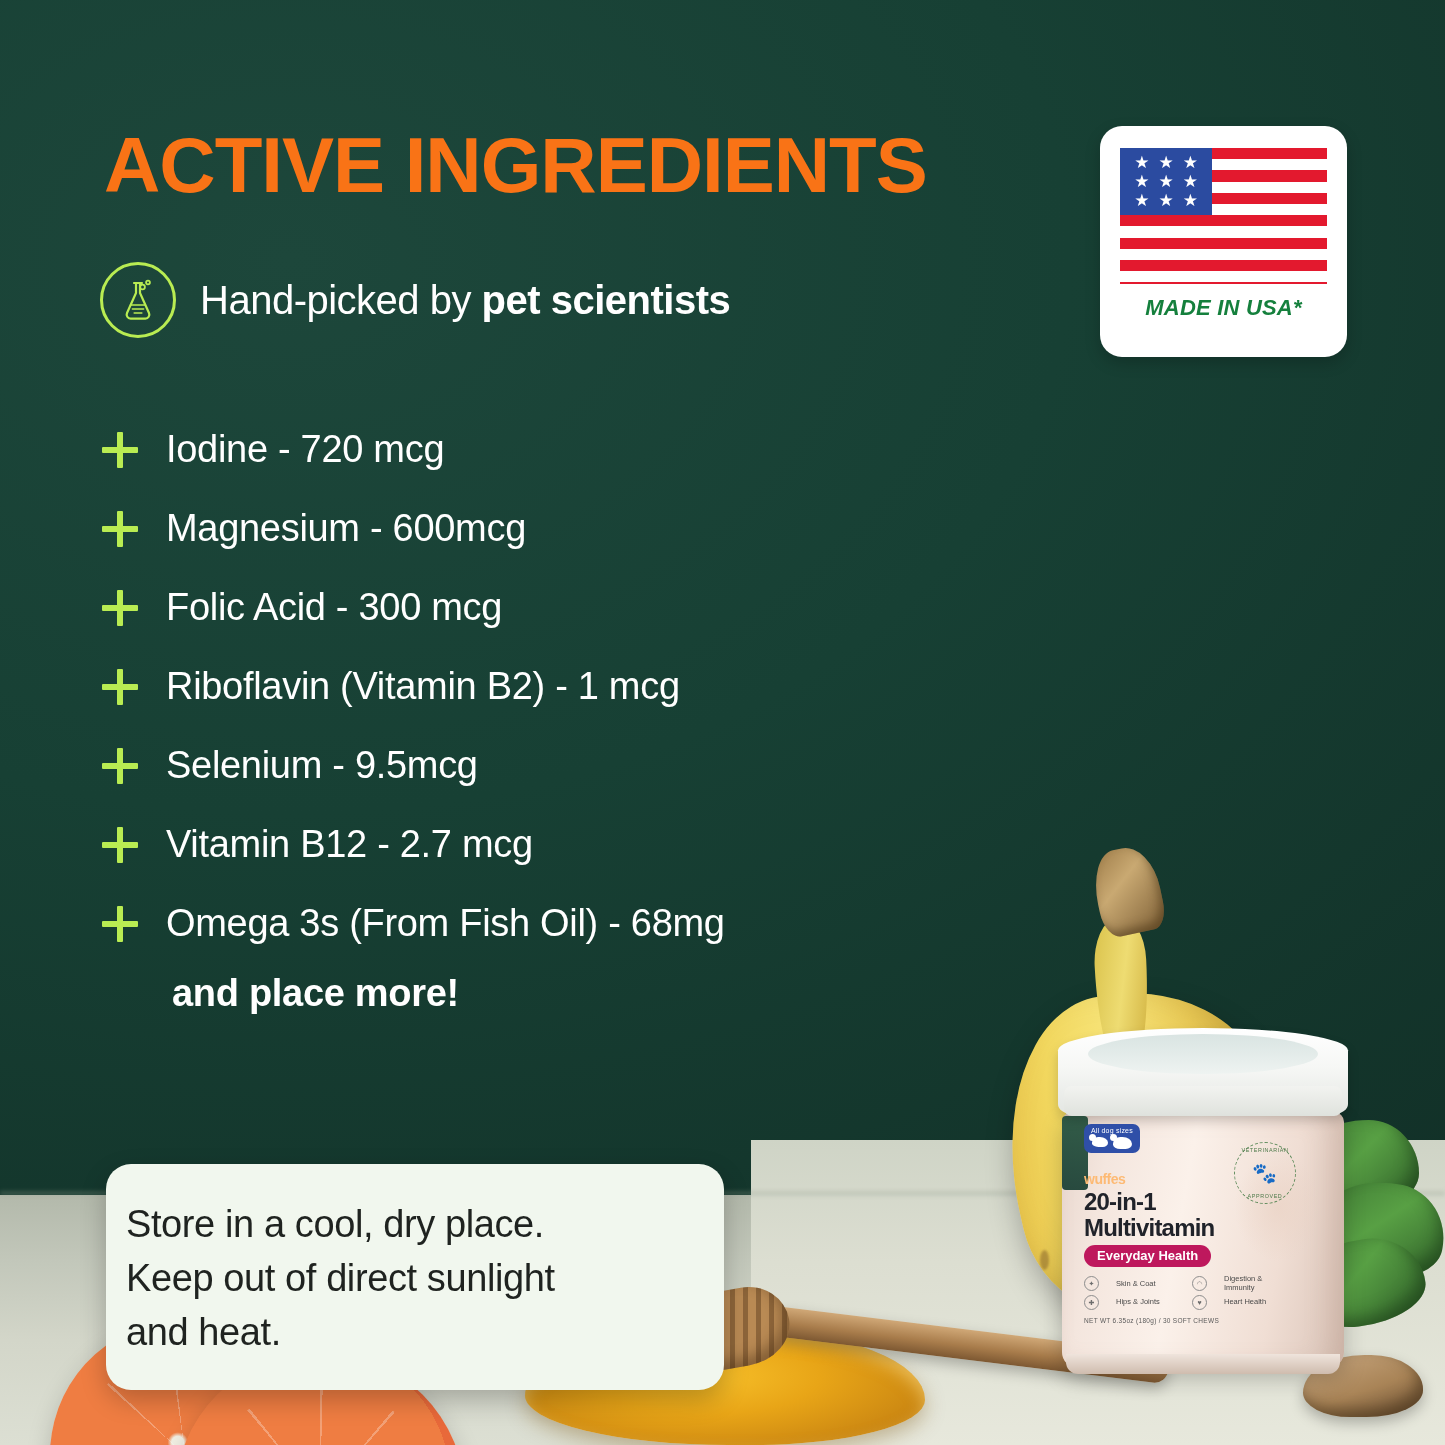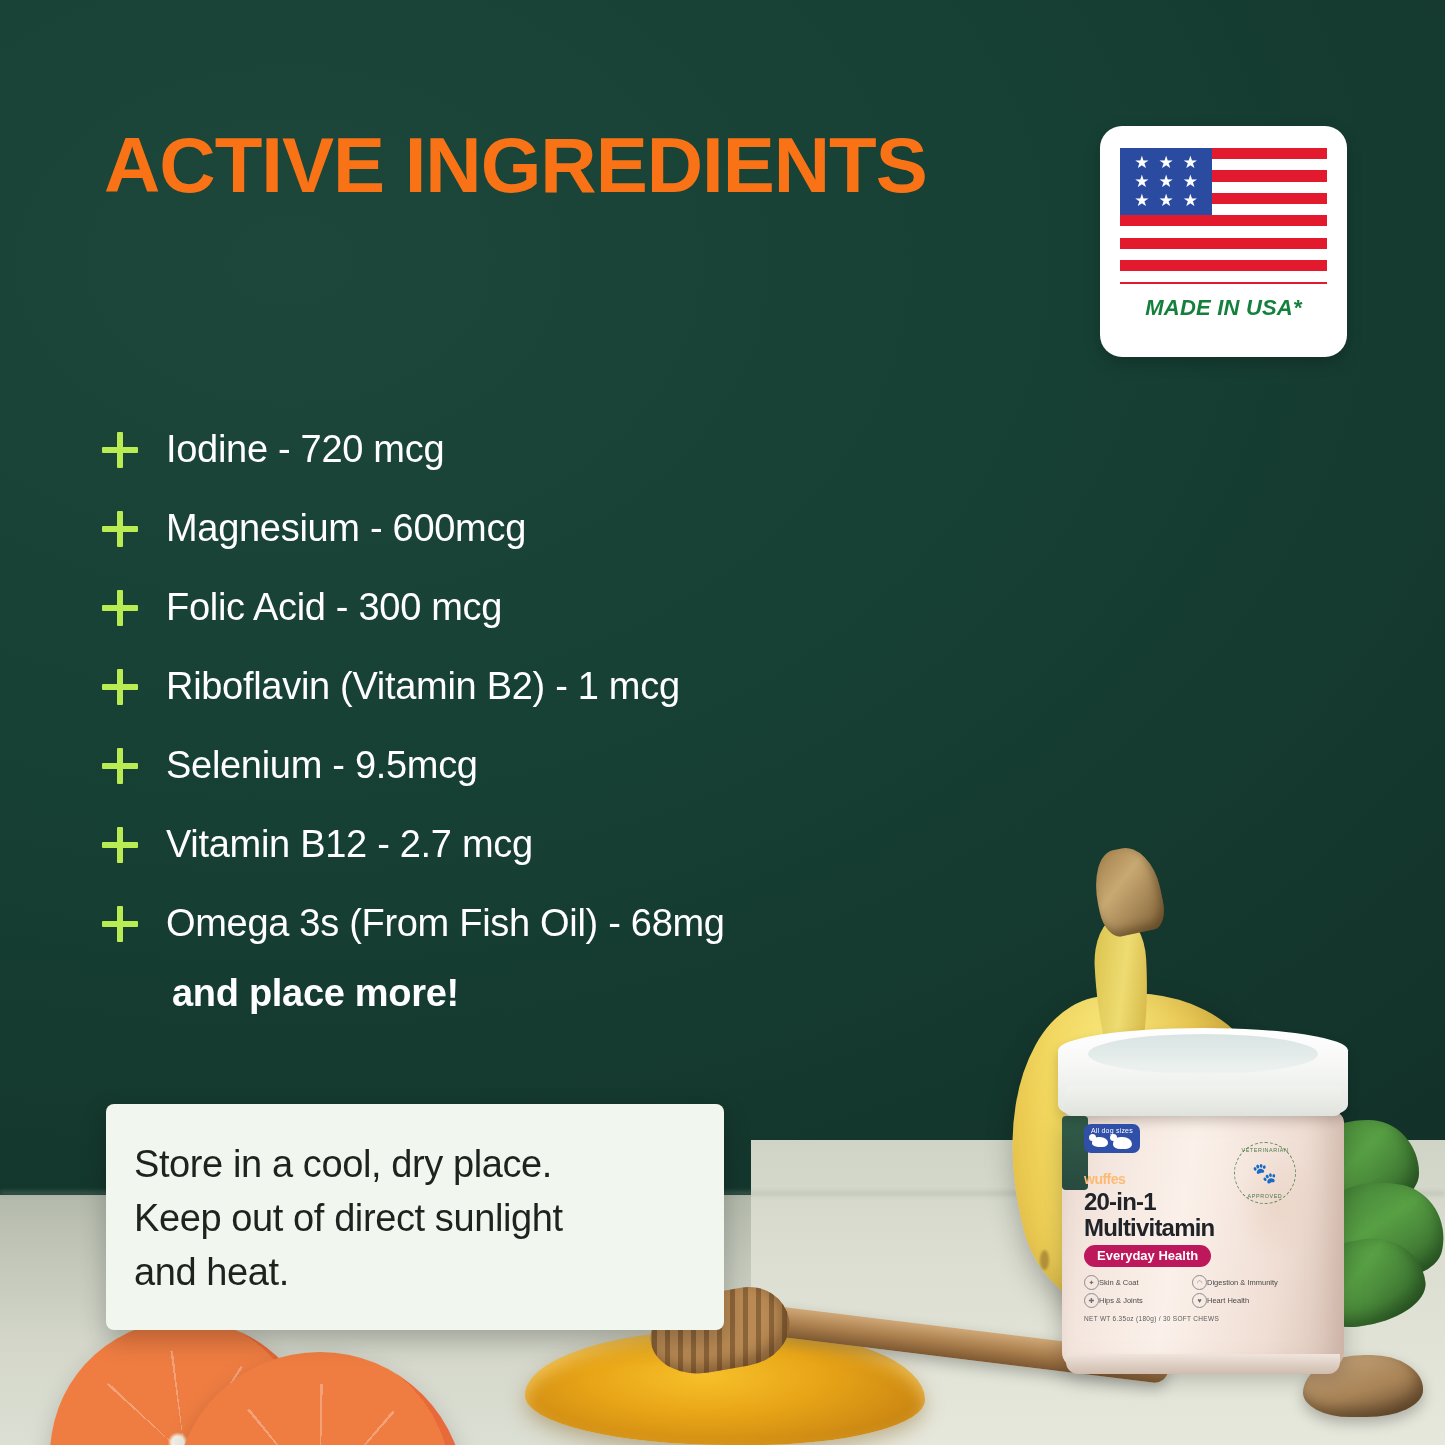--- a/index.html
+++ b/index.html
@@ -115,21 +115,21 @@
   .badge-allsizes .bt{font-size:7px;letter-spacing:.2px;display:block;text-align:center;}
   .badge-dogs{display:flex;gap:5px;justify-content:center;margin-top:3px;}
   .dog{width:16px;height:10px;background:#fff;border-radius:40% 52% 34% 40% / 56% 60% 44% 40%;position:relative;}
   .dog::after{content:"";position:absolute;left:-3px;top:-3px;width:7px;height:7px;background:#fff;border-radius:50%;}
   .brand{font-size:14px;font-weight:700;letter-spacing:-.5px;margin-top:18px;color:#fdba74;}
   .prod-1{font-size:24px;font-weight:700;letter-spacing:-.8px;margin-top:1px;}
   .prod-2{font-size:24px;font-weight:700;letter-spacing:-.8px;line-height:1.02;}
   .pill-everyday{display:inline-block;background:#be185d;color:#fff;font-size:13px;
     font-weight:600;padding:3px 13px 4px;border-radius:20px;margin-top:5px;}
   .benefits{display:grid;grid-template-columns:1fr 1fr;gap:3px 6px;margin-top:8px;}
-  .ben{display:flex;align-items:center;gap:0;font-size:7.5px;color:#4a4a4a;line-height:1.1;}
+  .ben{display:flex;align-items:center;gap:17px;font-size:7.5px;color:#4a4a4a;line-height:1.1;}
   .ben-ic{width:15px;height:15px;border:1px solid #8d8d8d;border-radius:50%;flex:none;
     display:flex;align-items:center;justify-content:center;font-size:7px;color:#6d6d6d;}
   .netwt{font-size:6.5px;color:#5b5b5b;margin-top:7px;letter-spacing:.3px;}
   .vet-seal{position:absolute;left:150px;top:18px;width:62px;height:62px;border-radius:50%;
     border:1.5px dashed #5f8c5c;display:flex;align-items:center;justify-content:center;}
   .vet-seal .paw{font-size:20px;color:#4e8a46;line-height:1;}
   .vet-top,.vet-bot{position:absolute;left:0;right:0;text-align:center;font-size:5.4px;
     color:#4e7a4a;letter-spacing:.6px;}
   .vet-top{top:4px;} .vet-bot{bottom:4px;}
 
@@ -146,22 +146,22 @@
   .ing-list{position:absolute;left:100px;top:410px;width:900px;}
   .ing-row{display:flex;align-items:center;gap:26px;height:79px;}
   .plus{width:40px;height:40px;position:relative;flex:none;}
   .plus::before,.plus::after{content:"";position:absolute;background:#b9ec52;border-radius:1px;}
   .plus::before{left:17px;top:2px;width:6px;height:36px;}
   .plus::after{left:2px;top:17px;width:36px;height:6px;}
   .ing-text{font-size:38px;color:#ffffff;letter-spacing:-.3px;white-space:nowrap;}
   .much-more{position:absolute;left:172px;top:972px;font-size:38px;font-weight:700;color:#ffffff;letter-spacing:-.3px;}
 
   
-  .store-card{position:absolute;left:106px;top:1104px;width:618px;
-    background:#f1f7ee;border-radius:8px;padding:34px 28px 30px;
+  .store-card{position:absolute;left:106px;top:1164px;width:618px;
+    background:#f1f7ee;border-radius:25px;padding:34px 20px 30px;
     box-shadow:0 10px 26px rgba(0,0,0,.24);}
   .store-line{font-size:38px;color:#1f2320;line-height:1.42;letter-spacing:-.4px;}
 
   
   .usa{position:absolute;left:1100px;top:126px;width:247px;height:231px;
     background:#ffffff;border-radius:22px;padding:22px 20px 10px;
     box-shadow:0 6px 16px rgba(0,0,0,.2);}
   .flag{width:207px;height:136px;position:relative;overflow:hidden;background:#fff;}
   .stripe{position:absolute;left:0;width:100%;height:11.2px;background:#e3192e;}
   .canton{position:absolute;left:0;top:0;width:92px;height:67px;background:#2b4ba0;
@@ -249,20 +249,31 @@
           <span>Heart Health</span>
         </div>
       </div>
 
       <div class="netwt">NET WT 6.35oz (180g)  /  30 SOFT CHEWS</div>
     </div>
   </div>
 
   <div class="headline">ACTIVE INGREDIENTS</div>
 
+  <div class="subrow">
+    <span class="flask-ring">
+      <svg width="42" height="44" viewBox="0 0 42 44" aria-hidden="true">
+        <path d="M17 5 h8 M19 5 v10 L10 35 a4 4 0 0 0 3.6 5.6 h14.8 A4 4 0 0 0 32 35 L23 15 V5" fill="none" stroke="#b9ec52" stroke-width="2.2" stroke-linejoin="round" stroke-linecap="round"></path>
+        <path d="M13.6 27 h14.8 M15.4 31 h11.2 M17.2 35 h7.6" stroke="#b9ec52" stroke-width="1.6" stroke-linecap="round"></path>
+        <circle cx="25.5" cy="9" r="2.4" fill="none" stroke="#b9ec52" stroke-width="1.8"></circle>
+        <circle cx="31" cy="4.5" r="1.9" fill="none" stroke="#b9ec52" stroke-width="1.8"></circle>
+      </svg>
+    </span>
+    <span class="subtext"><span>Hand-picked by </span><b>pet scientists</b></span>
+  </div>
 
   <div class="ing-list">
     <div class="ing-row">
       <span class="plus"></span>
       <span class="ing-text">Iodine - 720 mcg</span>
     </div>
     <div class="ing-row">
       <span class="plus"></span>
       <span class="ing-text">Magnesium - 600mcg</span>
     </div>

